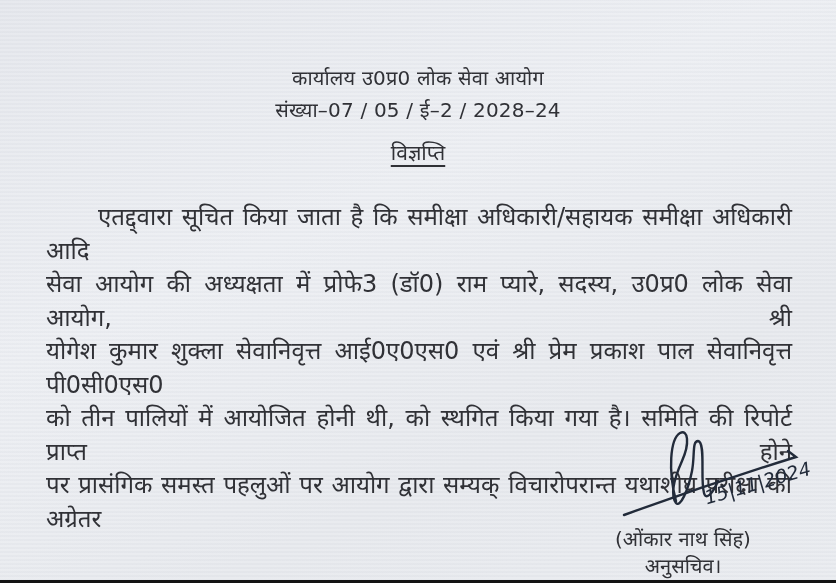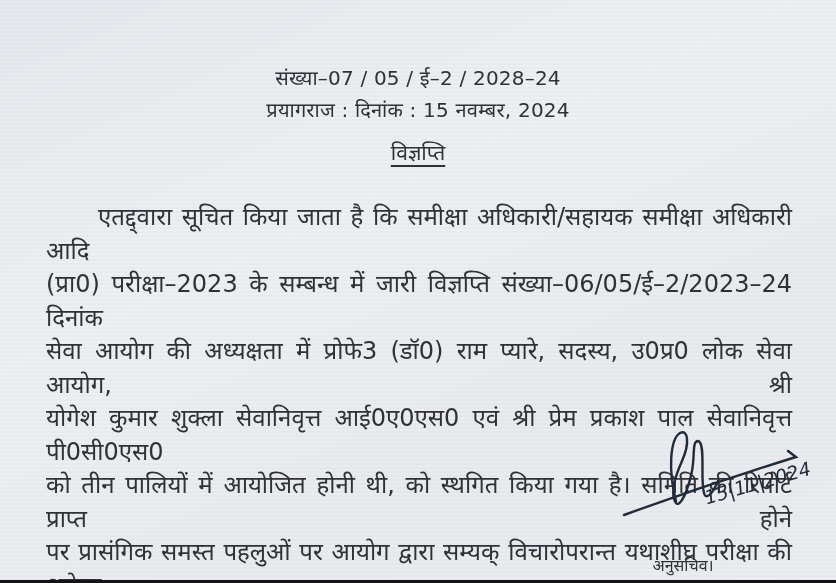--- a/index.html
+++ b/index.html
@@ -74,57 +74,57 @@
     font-size: 19px;
     font-style: italic;
     fill: #222b3a;
     font-family: "DejaVu Sans", sans-serif;
   }
   .sig-name {
     font-size: 20px;
     line-height: 26px;
   }
   .sig-designation {
-    font-size: 16px;
+    font-size: 20px;
     line-height: 26px;
     margin-top: 1px;
   }
 </style>
 </head>
 <body>
 
 <div class="page">
   <div class="paper-grain"></div>
 
   <div class="header">
+    <div class="header-line">कार्यालय उ0प्र0 लोक सेवा आयोग</div>
     <div class="header-line">संख्या–07 / 05 / ई–2 / 2028–24</div>
-    <div class="header-line">प्रयागराज : दिनांक : 15 नवम्बर, 2024</div>
   </div>
 
   <div class="title-row">
     <span class="title-text">विज्ञप्ति</span>
   </div>
 
   <div class="doc-body">
     <div class="body-line first">एतद्द्वारा सूचित किया जाता है कि समीक्षा अधिकारी/सहायक समीक्षा अधिकारी आदि</div>
-    <div class="body-line">(प्रा0) परीक्षा–2023 के सम्बन्ध में जारी विज्ञप्ति संख्या–06/05/ई–2/2023–24 दिनांक</div>
     <div class="body-line">सेवा आयोग की अध्यक्षता में प्रोफे3 (डॉ0) राम प्यारे, सदस्य, उ0प्र0 लोक सेवा आयोग, श्री</div>
     <div class="body-line">योगेश कुमार शुक्ला सेवानिवृत्त आई0ए0एस0 एवं श्री प्रेम प्रकाश पाल सेवानिवृत्त पी0सी0एस0</div>
     <div class="body-line">को तीन पालियों में आयोजित होनी थी, को स्थगित किया गया है। समिति की रिपोर्ट प्राप्त होने</div>
     <div class="body-line">पर प्रासंगिक समस्त पहलुओं पर आयोग द्वारा सम्यक् विचारोपरान्त यथाशीघ्र परीक्षा की अग्रेतर</div>
   </div>
 
   <svg class="signature-svg" width="200" height="100" viewBox="0 0 200 100">
     <g fill="none" stroke="#222b3a" stroke-width="2.4" stroke-linecap="round">
 
       <path d="M58,74 C50,44 52,12 62,6 C70,2 72,16 64,34 C56,52 52,68 58,76 C62,81 70,64 74,44 C77,28 74,14 80,14 C88,15 82,52 86,66 C88,74 95,66 100,54"></path>
 
       <path d="M6,88 C50,72 120,48 178,30 L170,24"></path>
     </g>
     <text class="sig-date-text" x="86" y="74" transform="rotate(-16 100 66)">15|11|2024</text>
   </svg>
 
   <div class="signature-area">
+    <div class="sig-name">(ओंकार नाथ सिंह)</div>
     <div class="sig-designation">अनुसचिव।</div>
   </div>
 
   <div class="scan-bottom-edge"></div>
 </div>
 
 </body></html>

